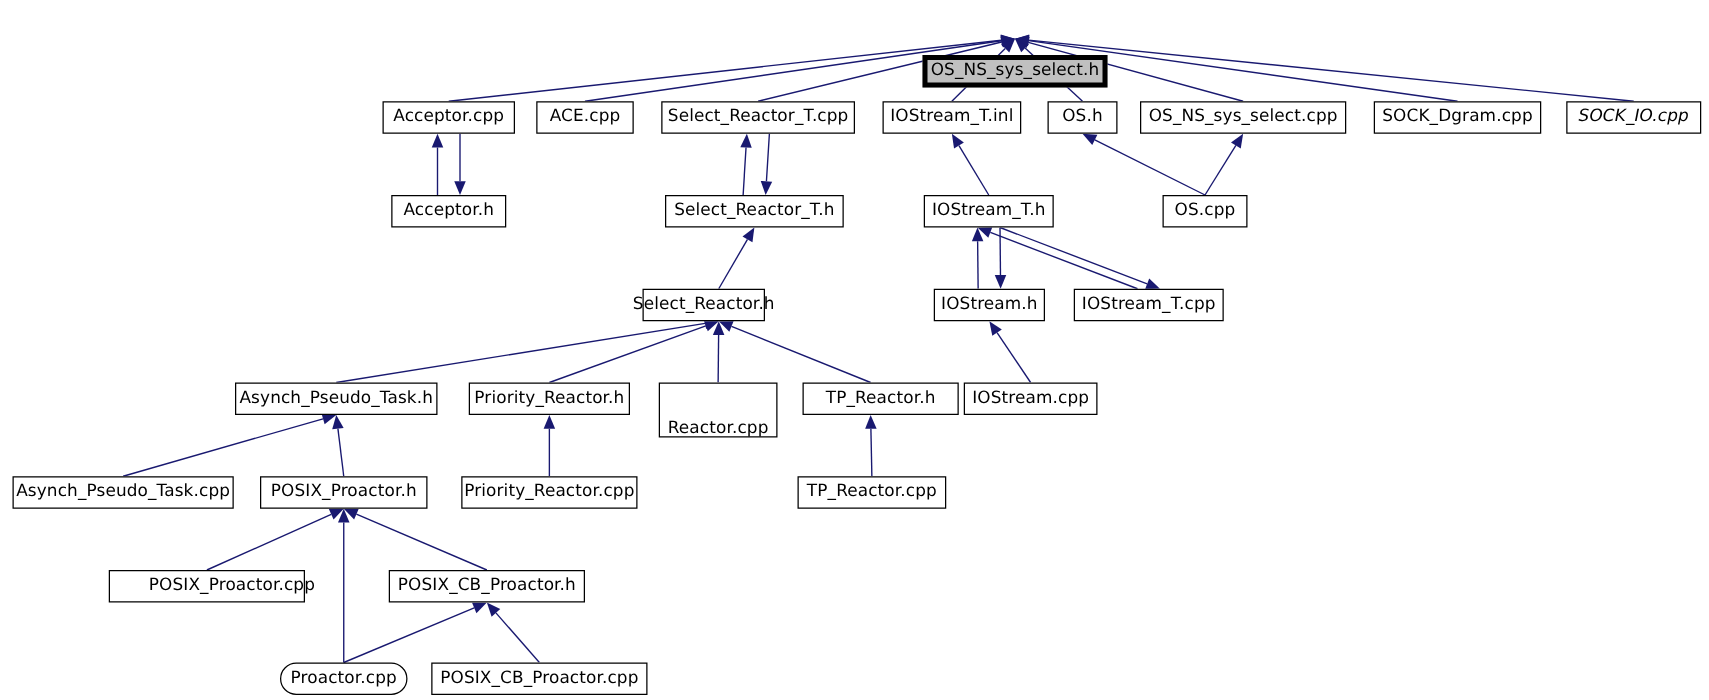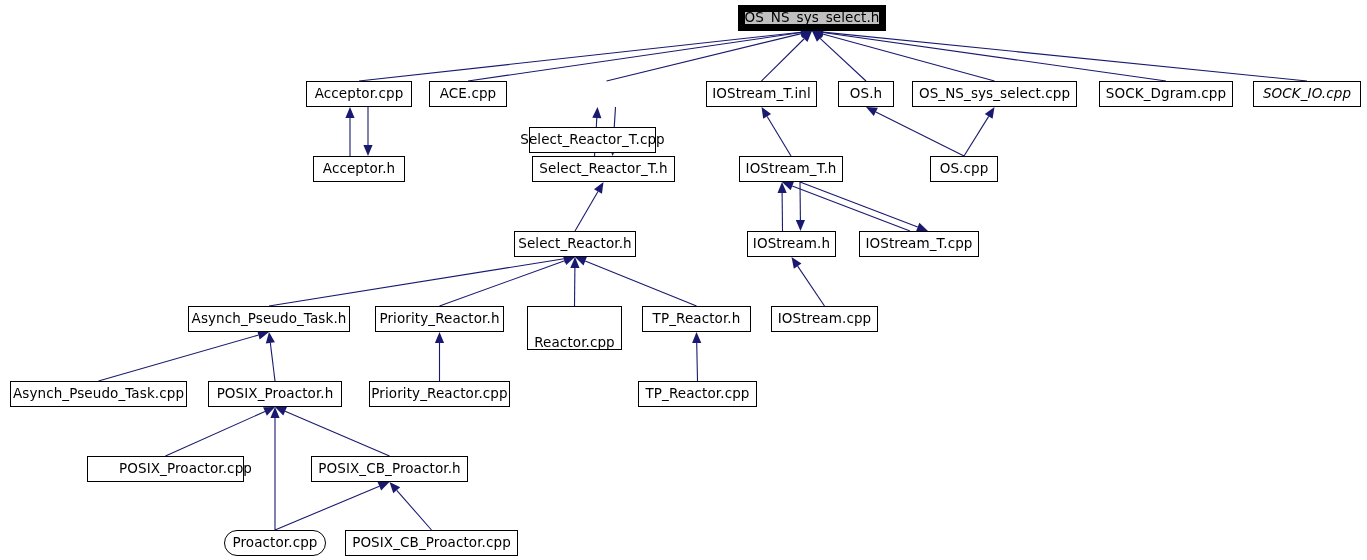--- a/index.html
+++ b/index.html
@@ -31,21 +31,22 @@
     align-items: center;
     justify-content: center;
     white-space: nowrap;
     color: #000000;
     font-size: 13.5px;
     line-height: 1;
     letter-spacing: 0.1px;
   }
   .node-box.is-root {
     background: #c0c0c0;
-    border: 7px solid #000000;
+    border: 4px solid #000000;
+    margin-top: 39px;
   }
   .node-label {
     pointer-events: none;
   }
 </style>
 </head>
 <body>
 
 <div id="graph-root">
   <svg id="graph-svg" viewBox="0 0 1367 560" xmlns="http://www.w3.org/2000/svg">
@@ -121,21 +122,21 @@
   <div id="nodes-layer">
       <div class="node-box is-root" style="left: 738px; top: 5px; width: 148px; height: 26px;">
         <span class="node-label">OS_NS_sys_select.h</span>
       </div>
       <div class="node-box" style="left: 306px; top: 81px; width: 106px; height: 26px;">
         <span class="node-label">Acceptor.cpp</span>
       </div>
       <div class="node-box" style="left: 429px; top: 81px; width: 78px; height: 26px;">
         <span class="node-label">ACE.cpp</span>
       </div>
-      <div class="node-box" style="left: 529px; top: 81px; width: 127px; height: 26px; margin-top: 46px;">
+      <div class="node-box" style="left: 529px; top: 81px; width: 155px; height: 26px;">
         <span class="node-label">Select_Reactor_T.cpp</span>
       </div>
       <div class="node-box" style="left: 706px; top: 81px; width: 111px; height: 26px;">
         <span class="node-label">IOStream_T.inl</span>
       </div>
       <div class="node-box" style="left: 838px; top: 81px; width: 56px; height: 26px;">
         <span class="node-label">OS.h</span>
       </div>
       <div class="node-box" style="left: 912px; top: 81px; width: 165px; height: 26px;">
         <span class="node-label">OS_NS_sys_select.cpp</span>
@@ -151,39 +152,39 @@
       </div>
       <div class="node-box" style="left: 532px; top: 156px; width: 143px; height: 26px;">
         <span class="node-label">Select_Reactor_T.h</span>
       </div>
       <div class="node-box" style="left: 739px; top: 156px; width: 104px; height: 26px;">
         <span class="node-label">IOStream_T.h</span>
       </div>
       <div class="node-box" style="left: 930px; top: 156px; width: 68px; height: 26px;">
         <span class="node-label">OS.cpp</span>
       </div>
-      <div class="node-box" style="left: 514px; top: 231px; width: 122px; height: 26px;">
+      <div class="node-box" style="left: 514px; top: 231px; width: 98px; height: 26px;">
         <span class="node-label">Select_Reactor.h</span>
       </div>
       <div class="node-box" style="left: 747px; top: 231px; width: 89px; height: 26px;">
         <span class="node-label">IOStream.h</span>
       </div>
       <div class="node-box" style="left: 859px; top: 231px; width: 120px; height: 26px;">
         <span class="node-label">IOStream_T.cpp</span>
       </div>
       <div class="node-box" style="left: 188px; top: 306px; width: 162px; height: 26px;">
         <span class="node-label">Asynch_Pseudo_Task.h</span>
       </div>
       <div class="node-box" style="left: 375px; top: 306px; width: 129px; height: 26px;">
         <span class="node-label">Priority_Reactor.h</span>
       </div>
       <div class="node-box" style="left: 527px; top: 306px; width: 95px; height: 44px; align-items: flex-end;">
         <span class="node-label">Reactor.cpp</span>
       </div>
-      <div class="node-box" style="left: 642px; top: 306px; width: 109px; height: 26px;">
+      <div class="node-box" style="left: 642px; top: 306px; width: 125px; height: 26px;">
         <span class="node-label">TP_Reactor.h</span>
       </div>
       <div class="node-box" style="left: 771px; top: 306px; width: 107px; height: 26px;">
         <span class="node-label">IOStream.cpp</span>
       </div>
       <div class="node-box" style="left: 10px; top: 381px; width: 177px; height: 26px;">
         <span class="node-label">Asynch_Pseudo_Task.cpp</span>
       </div>
       <div class="node-box" style="left: 208px; top: 381px; width: 134px; height: 26px;">
         <span class="node-label">POSIX_Proactor.h</span>

